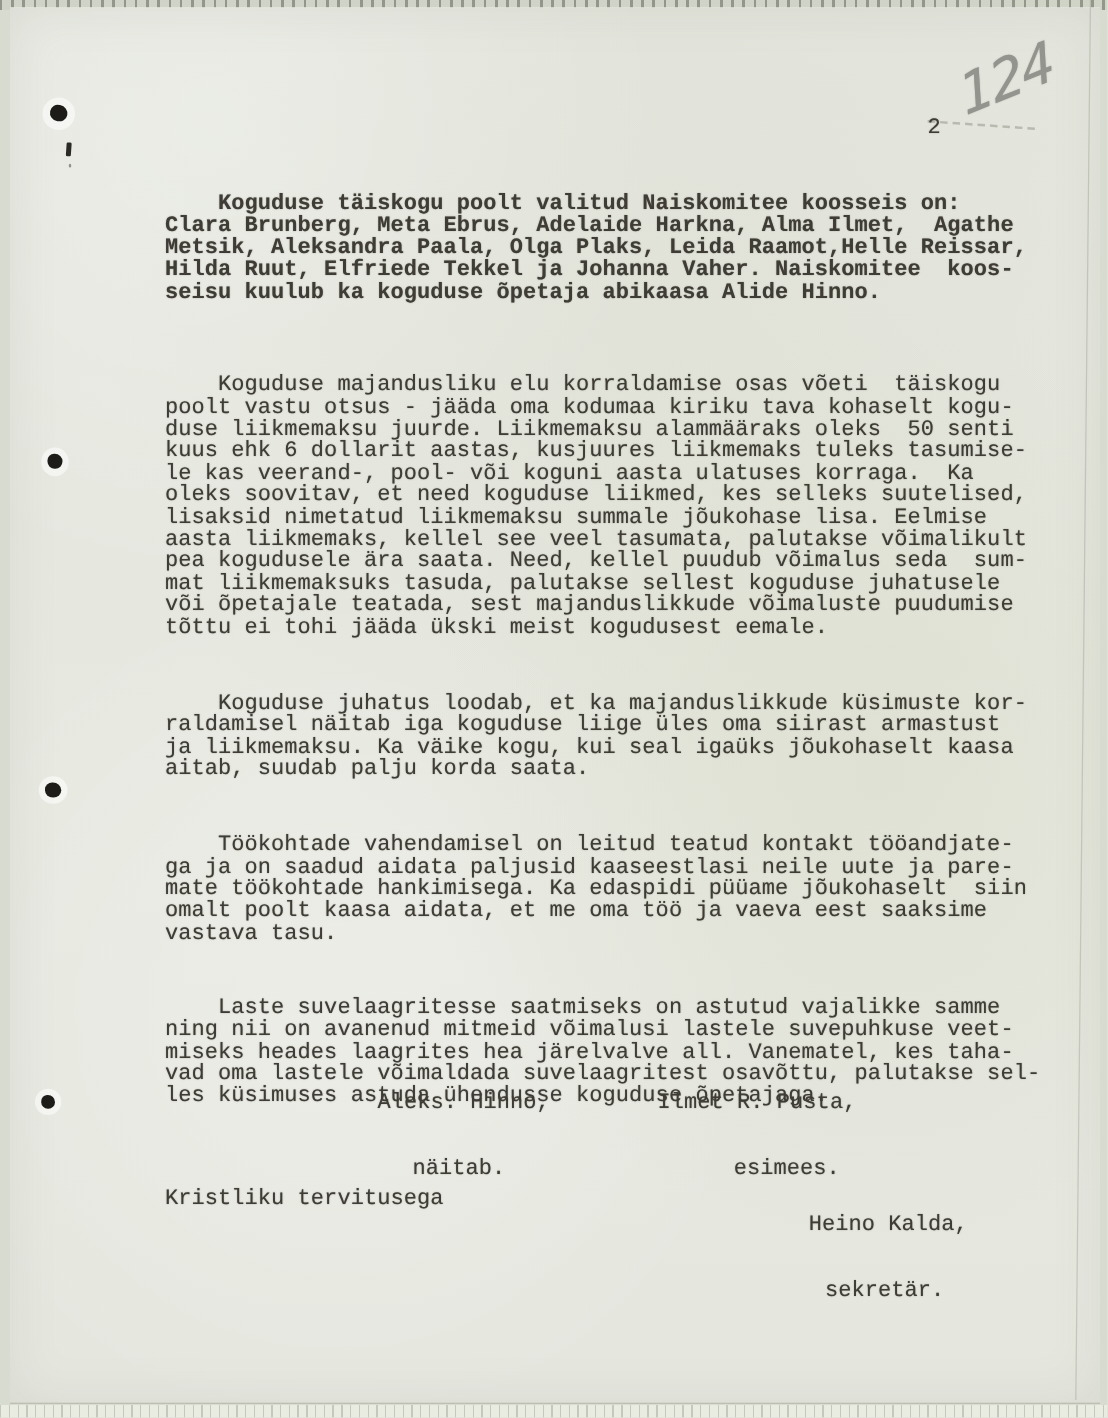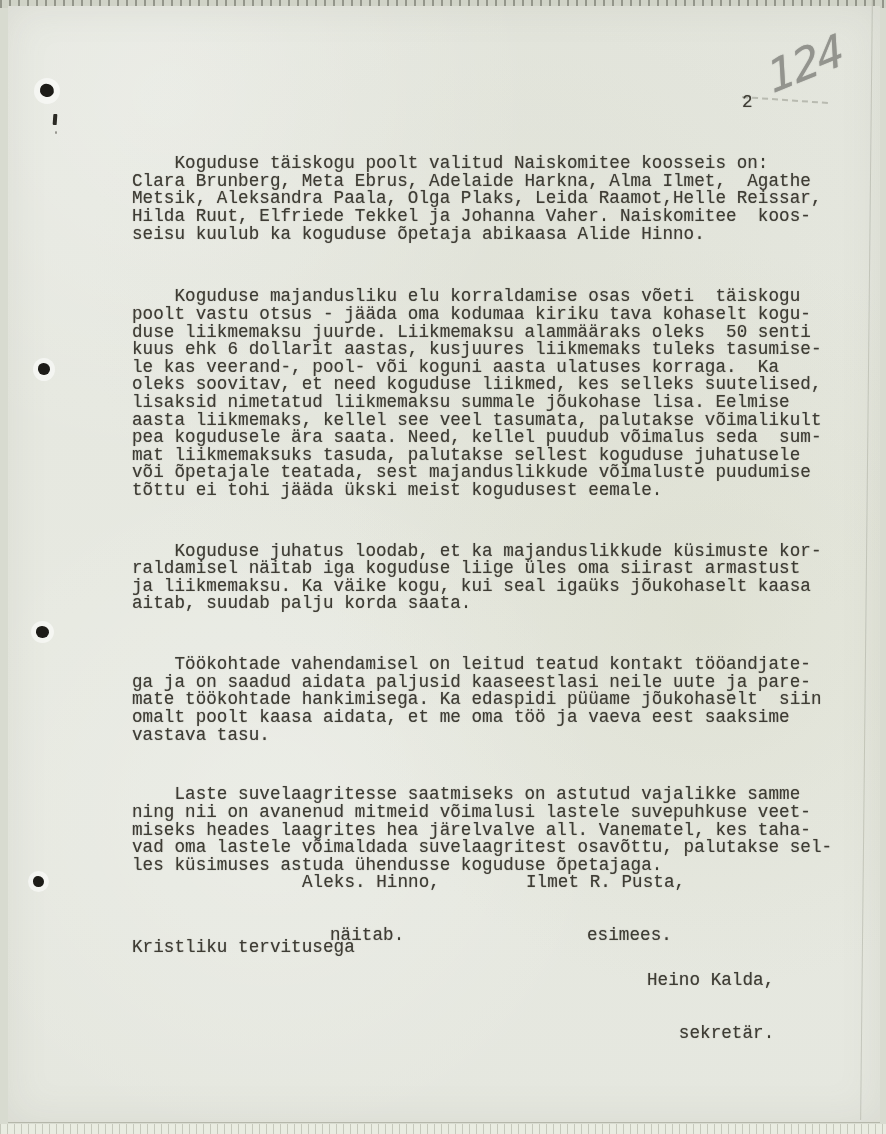--- a/index.html
+++ b/index.html
@@ -37,30 +37,30 @@
   }
   
   .typed{
     color:#3e3c34;
     font-size:17.6px;line-height:17.6px;letter-spacing:.05px;
     text-shadow:0 0 1px rgba(62,60,52,.55);
     white-space:pre;
   }
   .body-text{position:absolute;left:132px;top:120px;width:700px;}
   .para{margin:0 0 8px 0;}
-  .para.p1{margin-bottom:10px;}
+  .para.p1{margin-bottom:22px;font-weight:bold;}
   .para.p4,.para.p5{margin-bottom:7px;}
   .closing{margin-top:22px;}
   .sig{position:absolute;}
   .sig1{left:302px;top:839px;}
   .sig1 .sig-title{margin-left:28px;}
   .sig2{left:526px;top:839px;}
   .sig2 .sig-title{margin-left:61px;}
   .sig3{left:647px;top:937px;}
-  .sig3 .sig-title{margin-left:13px;text-align:right;}
+  .sig3 .sig-title{margin-left:13px;}
   .page-number{position:absolute;left:742px;top:94px;}
   
   .handwritten{
     position:absolute;left:766px;top:38px;
     font-family:"DejaVu Sans",sans-serif;
     font-size:44px;font-style:italic;font-weight:400;
     color:#93948e;
     transform:rotate(-22deg) skewX(-8deg);
     text-shadow:0 0 1px rgba(130,130,125,.7);
     letter-spacing:-2px;

